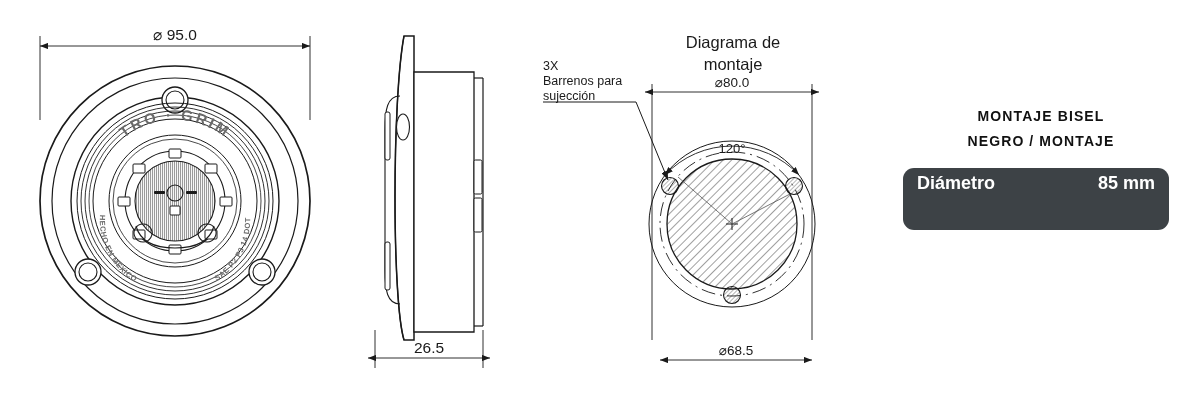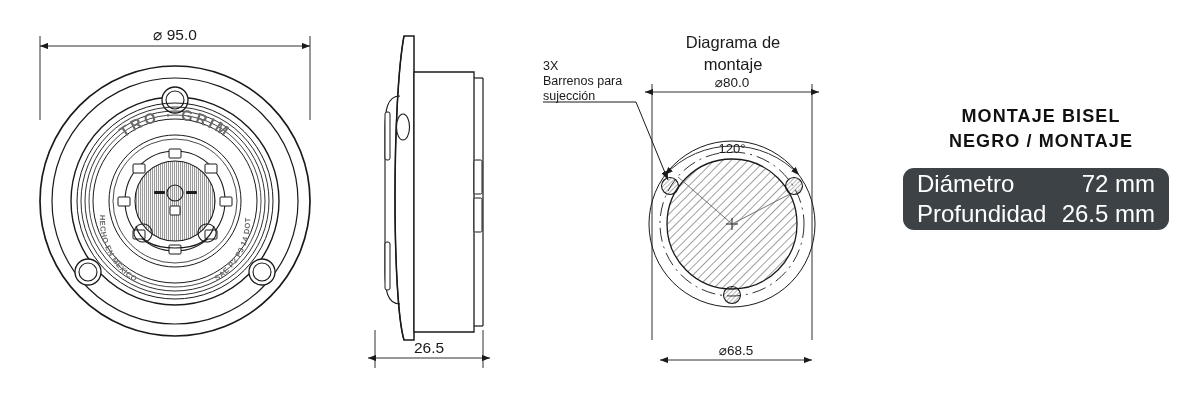--- a/index.html
+++ b/index.html
@@ -14,38 +14,39 @@
   
   #drawing{position:absolute;left:0;top:0;width:1200px;height:400px;}
 
   
   #info-panel{
     position:absolute;left:900px;top:104px;width:282px;
     text-align:center;
   }
   .panel-heading{
     font-weight:bold;
-    font-size:18px;
+    font-size:14px;
     letter-spacing:1.1px;
     line-height:25px;
     color:#111111;
     white-space:nowrap;
   }
   #spec-box{
     position:absolute;left:903px;top:168px;
     width:266px;height:62px;
     background:#3d4246;
     border-radius:11px;
     color:#ffffff;
   }
   .spec-row{
     position:absolute;left:14px;right:14px;
     height:31px;line-height:31px;
-    font-size:24px;
+    font-size:18px;
     white-space:nowrap;
+    font-weight:bold;
   }
   .spec-row:nth-of-type(1){top:0px;}
   .spec-row:nth-of-type(2){top:30px;}
   .spec-label{position:absolute;left:0;top:0;}
   .spec-value{position:absolute;right:0;top:0;}
 </style>
 </head>
 <body>
 
 <div id="sheet">
@@ -237,21 +238,17 @@
   </svg>
 
   <div id="info-panel">
     <div class="panel-heading">MONTAJE BISEL</div>
     <div class="panel-heading">NEGRO / MONTAJE</div>
   </div>
 
   <div id="spec-box">
     <div class="spec-row">
       <span class="spec-label">Diámetro</span>
-      <span class="spec-value">72 mm</span>
-    </div>
-    <div class="spec-row">
-      <span class="spec-label">Profundidad</span>
-      <span class="spec-value">26.5 mm</span>
+      <span class="spec-value">85 mm</span>
     </div>
   </div>
 
 </div>
 
 </body></html>

